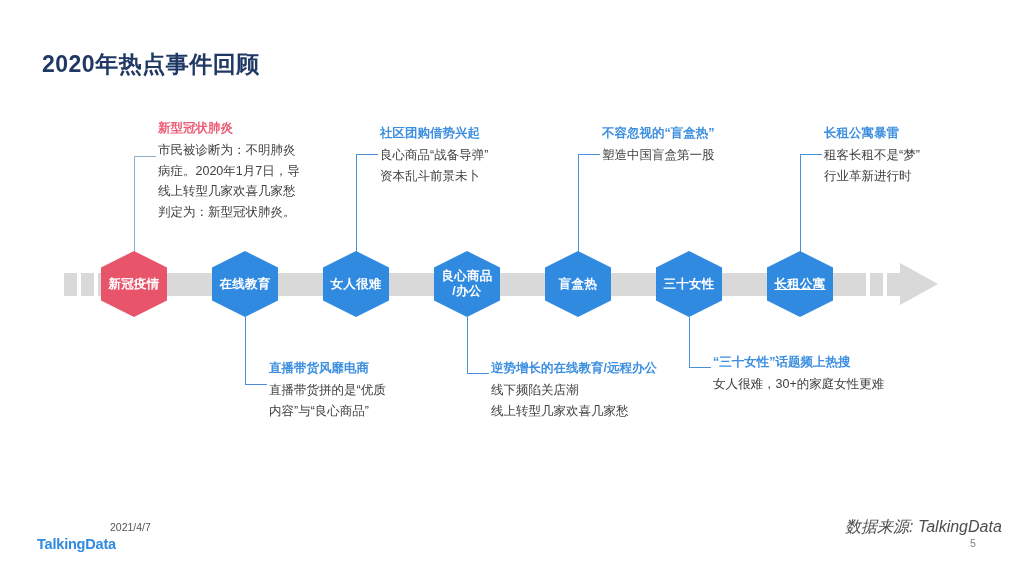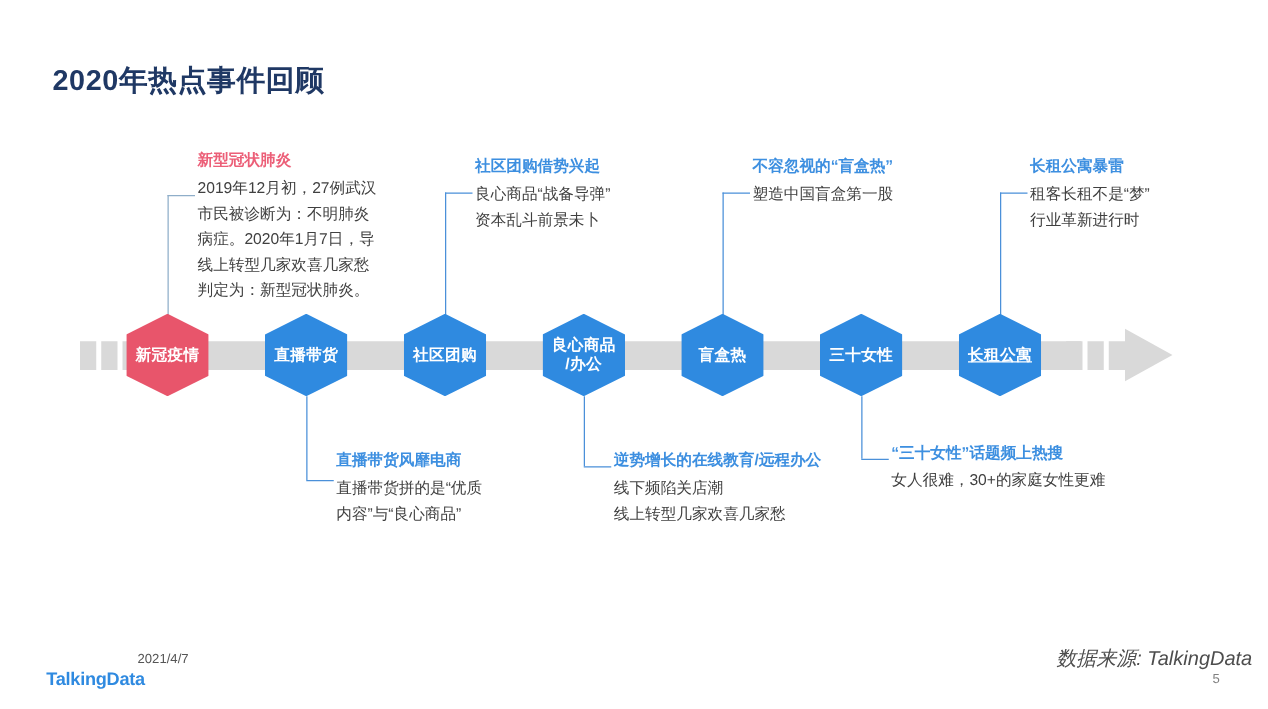--- a/index.html
+++ b/index.html
@@ -202,42 +202,41 @@
   </div>
   <div class="conn blue" style="left:689px; top:317px;">
     <div class="v" style="top:0px; height:50px;"></div>
     <div class="h" style="top:50px; width:22px;"></div>
   </div>
 
   <div class="hex red" style="left:101px;">
     <span>新冠疫情</span>
   </div>
   <div class="hex blue" style="left:212px;">
-    <span>直播带货</span>
+    <span>在线教育</span>
   </div>
   <div class="hex blue" style="left:323px;">
-    <span>社区团购</span>
+    <span>女人很难</span>
   </div>
   <div class="hex blue" style="left:434px;">
     <span style="white-space:pre-line;">良心商品
 /办公</span>
   </div>
   <div class="hex blue" style="left:545px;">
     <span>盲盒热</span>
   </div>
   <div class="hex blue" style="left:656px;">
     <span>三十女性</span>
   </div>
   <div class="hex blue" style="left:767px;text-decoration:underline;">
     <span>长租公寓</span>
   </div>
 
   <div class="callout" style="left:158px; top:118px;">
     <div class="c-title red">新型冠状肺炎</div>
-    <div class="c-line">2019年12月初，27例武汉</div>
     <div class="c-line">市民被诊断为：不明肺炎</div>
     <div class="c-line">病症。2020年1月7日，导</div>
     <div class="c-line">线上转型几家欢喜几家愁</div>
     <div class="c-line">判定为：新型冠状肺炎。</div>
   </div>
 
   <div class="callout" style="left:380px; top:123px;">
     <div class="c-title blue">社区团购借势兴起</div>
     <div class="c-line">良心商品“战备导弹”</div>
     <div class="c-line">资本乱斗前景未卜</div>

